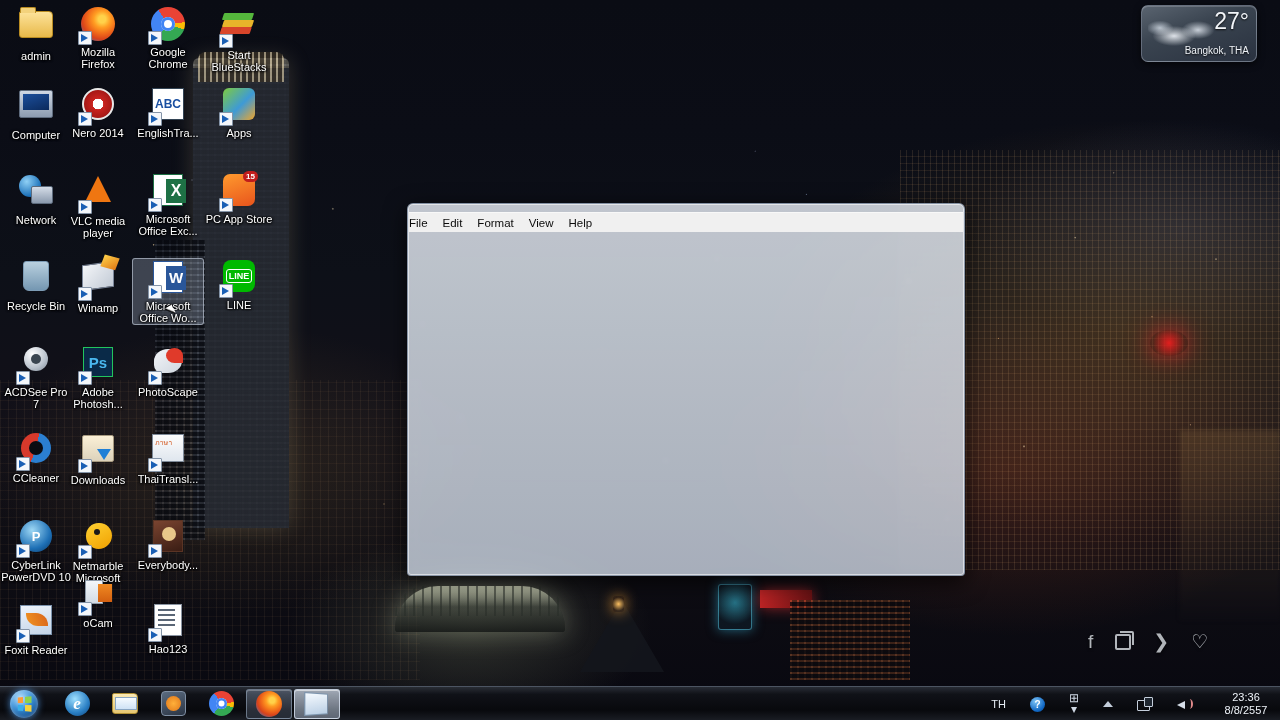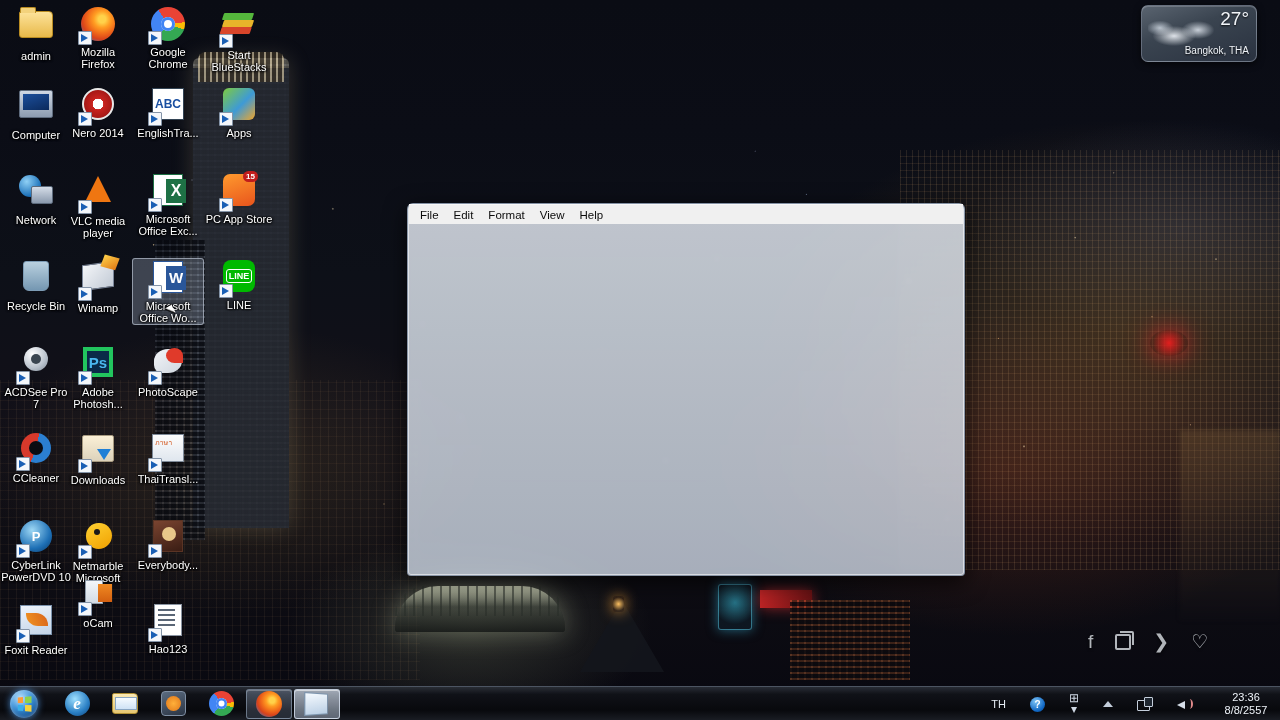--- a/index.html
+++ b/index.html
@@ -214,21 +214,21 @@
   .ic-bin{width:26px;height:30px;margin:3px auto 3px;background:linear-gradient(180deg,rgba(200,225,240,.92),rgba(135,175,205,.85));border:1px solid #7d9cb5;border-radius:3px 3px 6px 6px;}
   .ic-winamp{width:32px;height:26px;margin:5px auto 3px;background:linear-gradient(135deg,#f3f5f8,#c3cbd6);border:1px solid #7c879a;transform:skewY(-8deg);position:relative;}
   .ic-winamp::after{content:"";position:absolute;right:-5px;top:-6px;width:16px;height:12px;background:linear-gradient(135deg,#ffd14a,#e07a16);transform:rotate(22deg);}
   .ic-word{width:30px;height:32px;margin:2px auto 3px;background:#fff;border:1px solid #2a5699;position:relative;}
   .ic-word::after{content:"W";position:absolute;right:-4px;top:4px;width:20px;height:24px;background:#2a5699;color:#fff;font:bold 15px "Liberation Sans",sans-serif;text-align:center;line-height:24px;}
   .ic-line{width:32px;height:32px;margin:2px auto 3px;border-radius:8px;background:#00b900;color:#fff;font:bold 9px "Liberation Sans",sans-serif;display:flex;align-items:center;justify-content:center;}
   .ic-line span{border:1.5px solid #fff;border-radius:3px;padding:1px 2px;}
   .ic-acdsee{width:32px;height:30px;margin:3px auto 3px;position:relative;}
   .ic-acdsee::before{content:"";position:absolute;left:4px;top:0;width:24px;height:24px;border-radius:50%;background:radial-gradient(circle at 35% 30%,#fff,#b9c2cc 60%,#7d8894);}
   .ic-acdsee::after{content:"";position:absolute;left:11px;top:7px;width:10px;height:10px;border-radius:50%;background:#3a4550;}
-  .ic-ps{width:30px;height:30px;margin:3px auto 3px;background:#0a2a48;border:4px solid #22c55e;display:flex;align-items:center;justify-content:center;color:#4ab8ef;font:bold 15px "Liberation Sans",sans-serif;}
+  .ic-ps{width:30px;height:30px;margin:3px auto 3px;background:#0a2a48;border:1px solid #22c55e;display:flex;align-items:center;justify-content:center;color:#4ab8ef;font:bold 15px "Liberation Sans",sans-serif;}
   .ic-photoscape{width:32px;height:30px;margin:3px auto 3px;position:relative;}
   .ic-photoscape::before{content:"";position:absolute;left:2px;top:2px;width:28px;height:24px;border-radius:50% 50% 50% 8px;background:linear-gradient(140deg,#f3f5f8,#cfd6df);}
   .ic-photoscape::after{content:"";position:absolute;left:14px;top:1px;width:17px;height:15px;background:#e03a2a;border-radius:50% 50% 0 50%;}
   .ic-ccleaner{width:30px;height:30px;margin:3px auto 3px;border-radius:50%;background:conic-gradient(from 200deg,#d7392b 0 48%,#2b7fd1 48% 100%);position:relative;}
   .ic-ccleaner::after{content:"";position:absolute;left:8px;top:8px;width:14px;height:14px;border-radius:50%;background:#0a0c12;}
   .ic-dl{width:32px;height:27px;margin:5px auto 3px;background:linear-gradient(180deg,#fbf0d6,#dcd2bb);border:1px solid #a79a80;border-radius:2px;position:relative;}
   .ic-dl::after{content:"";position:absolute;right:2px;bottom:1px;width:0;height:0;border-left:7px solid transparent;border-right:7px solid transparent;border-top:11px solid #1f7fd6;}
   .ic-thai{width:32px;height:28px;margin:4px auto 3px;background:linear-gradient(180deg,#fdfdfd,#dfe6ee);border:1px solid #7e8a99;position:relative;}
   .ic-thai::after{content:"ภาษา";position:absolute;left:2px;top:2px;font:7px "Liberation Sans",sans-serif;color:#d2541b;}
   .ic-cyberlink{width:32px;height:32px;margin:2px auto 3px;border-radius:50%;background:radial-gradient(circle at 38% 32%,#9ed8f5,#1d6fb5 62%,#0b355f);color:#fff;font:bold 13px "Liberation Sans",sans-serif;display:flex;align-items:center;justify-content:center;}
@@ -262,21 +262,21 @@
     position: absolute; left: 6px; top: 8px;
     width: 72px; height: 42px;
     background:
       radial-gradient(ellipse 30px 14px at 26px 22px, rgba(236,240,245,.92), rgba(200,210,220,0) 72%),
       radial-gradient(ellipse 22px 12px at 50px 16px, rgba(225,232,240,.85), rgba(200,210,220,0) 75%),
       radial-gradient(ellipse 18px 10px at 12px 14px, rgba(215,224,234,.8), rgba(200,210,220,0) 75%);
     filter: blur(.5px);
   }
   #weather .temp {
     position: absolute; right: 7px; top: 2px;
-    color: #f2f5f9; font-size: 19px; font-weight: 300;
+    color: #f2f5f9; font-size: 23px; font-weight: 300;
     text-shadow: 0 1px 2px rgba(0,0,0,.8);
   }
   #weather .city {
     position: absolute; right: 7px; bottom: 5px;
     color: #eef2f7; font-size: 10px;
     text-shadow: 0 1px 2px rgba(0,0,0,.9);
   }
 
   
   #social { position: absolute; left: 1088px; top: 632px; display: flex; gap: 22px; align-items: center; }
@@ -335,22 +335,22 @@
     background: linear-gradient(180deg, #f1headd 0%, #e8614e 0%, #d6382a 48%, #b9281c 52%, #e2594a 100%);
     color: #fff; font-weight: bold;
     border-color: #8d2017;
   }
   .wbtn .min-bar { width: 11px; height: 2px; background: #1c2a36; margin-top: 6px; }
   .wbtn .max-sq { width: 10px; height: 9px; border: 1.5px solid #1c2a36; }
   #np-menubar {
     height: 20px; display: flex; align-items: center;
     background: #f0f0f0;
     border-top: 1px solid rgba(255,255,255,.5);
-    margin: 0 1px;
-    padding-left: 11px;
+    margin: 8px 1px;
+    padding-left: 0;
   }
   #np-menubar .mi {
     font-size: 11.5px; color: #0b0b0b;
     padding: 2px 8px 2px 0; margin-right: 7px;
     cursor: default;
   }
   #np-body {
     position: relative;
     margin: 0 4px 4px 4px;
     height: 320px;

